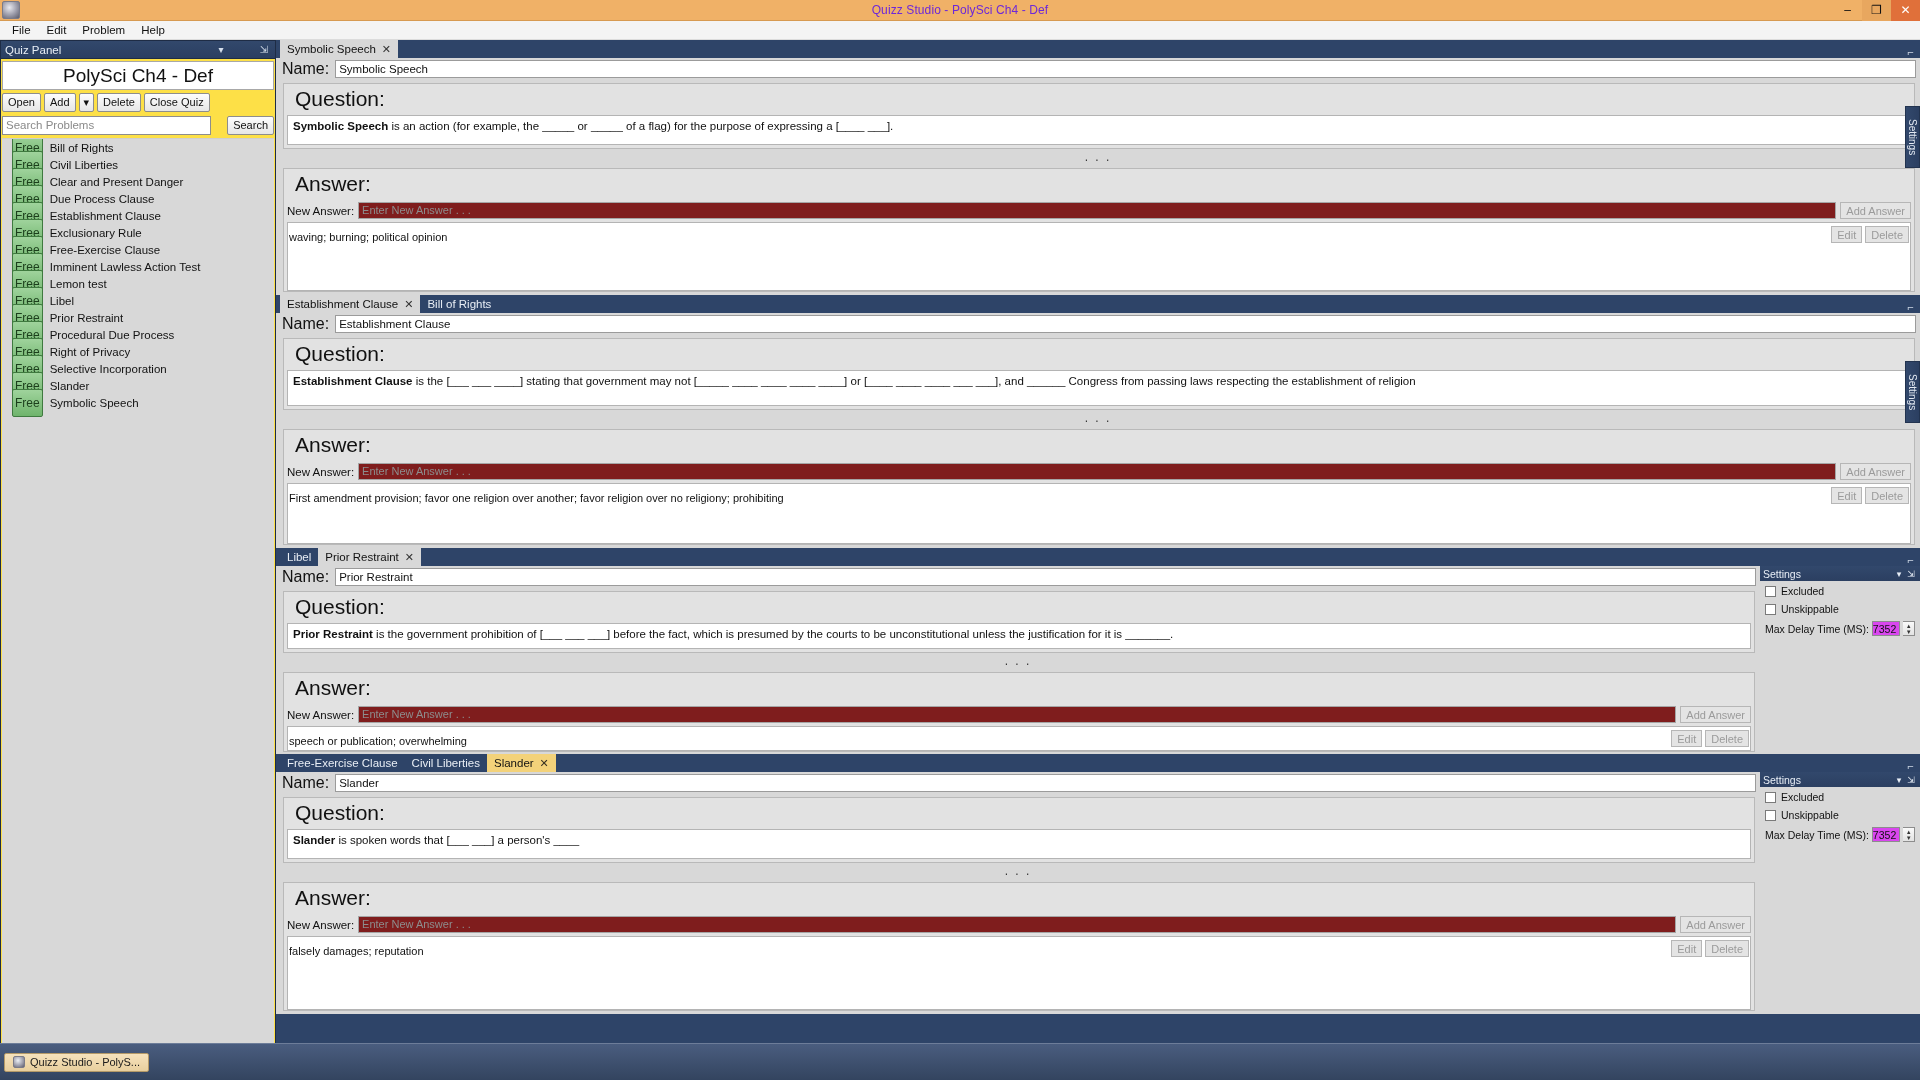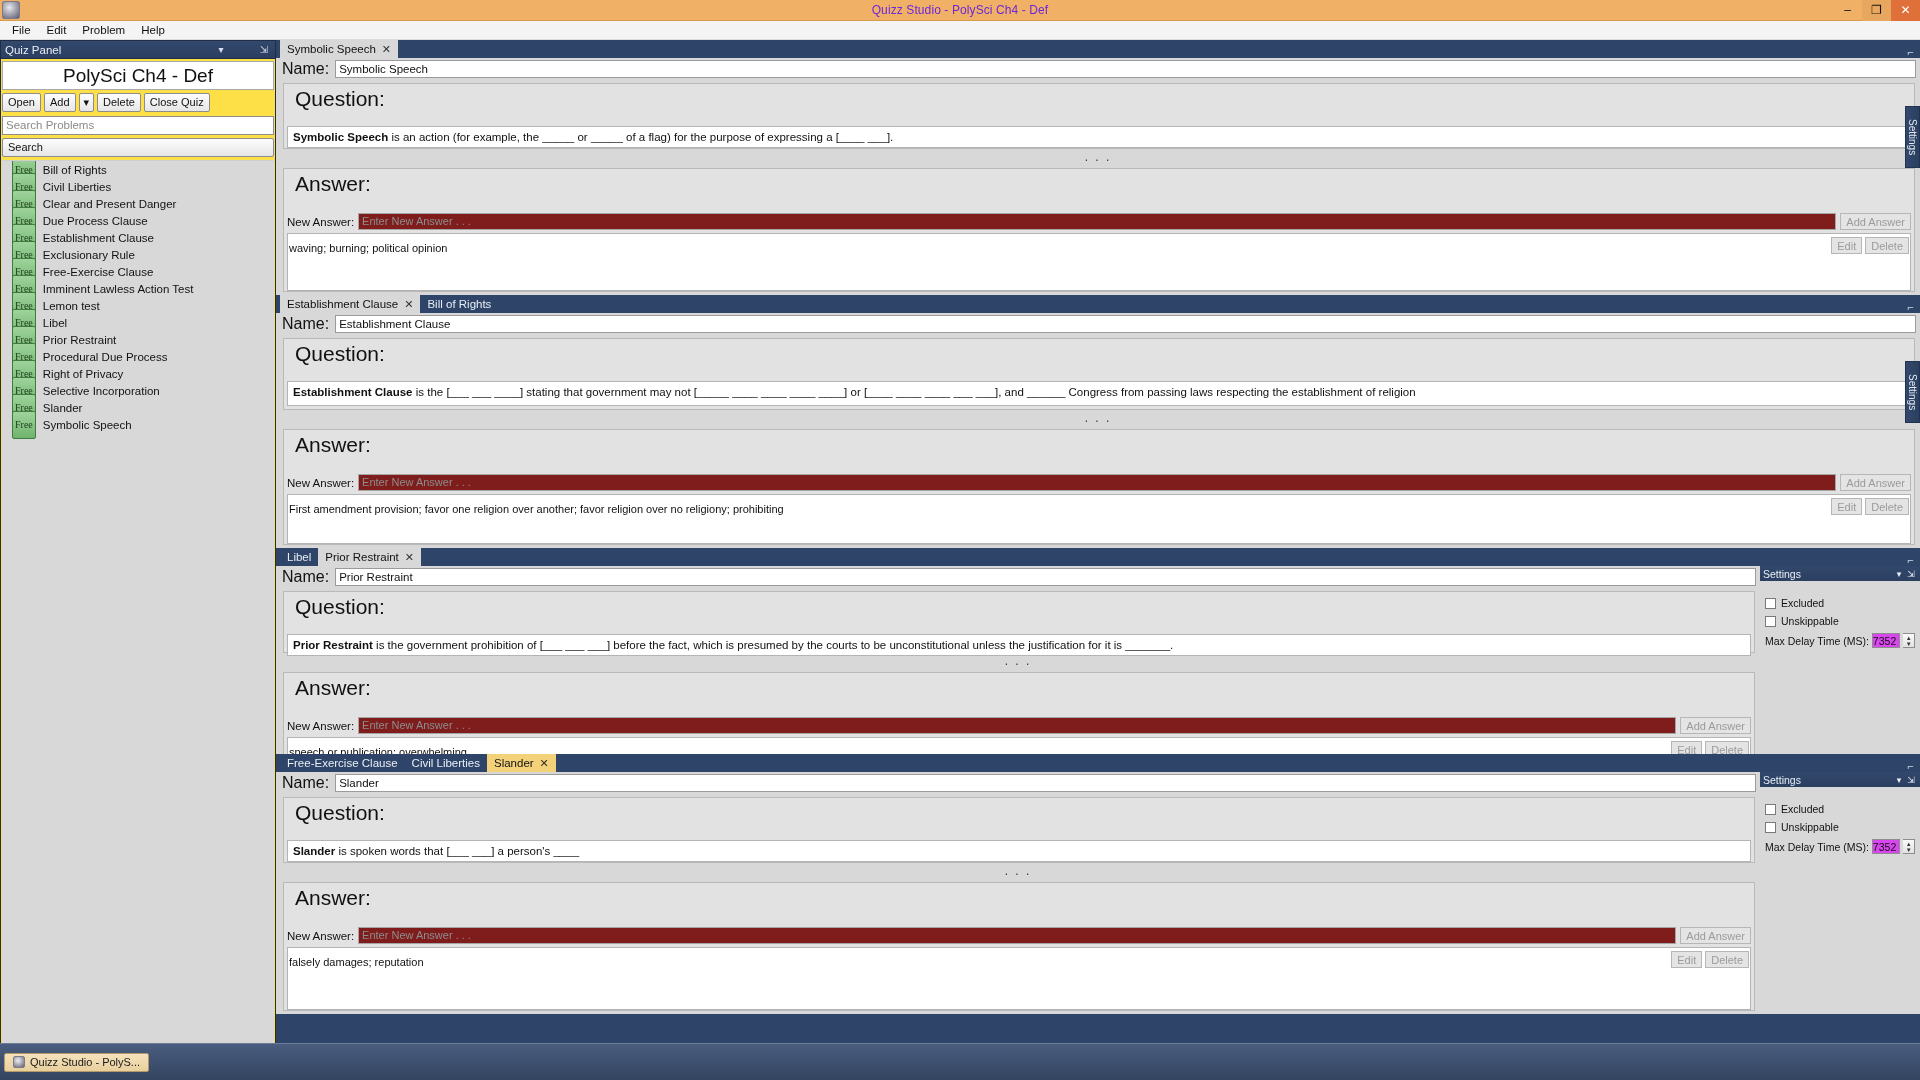--- a/index.html
+++ b/index.html
@@ -73,37 +73,36 @@
     font-size: 19px; color: #111; margin: 2px 1px 3px 1px;
   }
   .btn-row { display: flex; gap: 3px; margin: 0 1px 4px 1px; }
   .btn {
     background: linear-gradient(#fdfdfd,#e6e6e6);
     border: 1px solid #8d8d8d; border-radius: 2px;
     font-size: 11px; color: #111; padding: 1px 5px; height: 19px;
     display: flex; align-items: center; line-height: 1;
   }
   .btn.split { padding: 1px 4px; }
-  .search-row { display: flex; gap: 3px; margin: 0 1px 3px 1px; flex-direction: column; }
+  .search-row { display: flex; gap: 16px; margin: 0 1px 3px 1px; }
   .search-input {
     flex: 1; height: 19px; background: #fff; border: 1px solid #8d8d8d;
     font-size: 11.5px; color: #8a8a8a; padding: 0 3px; line-height: 17px;
   }
   .prob-list {
     flex: 1; background: #d8d8d8; overflow: hidden; margin: 0 1px;
     border-top: 1px solid #cfcfcf;
   }
   .prob-item { display: flex; align-items: center; height: 17px; padding-left: 10px; }
   .badge-free {
     background: linear-gradient(#9fd39c,#6fb46c);
     border: 1px solid #3f7a3f; border-radius: 2px;
-    font-size: 10px; color: #1c3f1c; padding: 0 2px; height: 28px;
+    font-size: 12px; color: #1c3f1c; padding: 0 2px; height: 28px;
     display: flex; align-items: center; margin-right: 7px; min-width: 22px;
     justify-content: center;
-    font-family: Liberation Serif, serif;
   }
   .prob-label { font-size: 11.5px; color: #121212; }
 
   
   .mdi { flex: 1; position: relative; }
 
   .mdi-win {
     position: absolute; left: 0; right: 0;
     background: #2e4468;
     display: flex; flex-direction: column;
@@ -129,21 +128,21 @@
   .name-row { display: flex; align-items: center; gap: 6px; padding: 2px 4px 3px 6px; background: #d8d8d8;}
   .name-lbl { font-size: 16px; color: #111; }
   .name-input {
     flex: 1; height: 18px; background: #fff; border: 1px solid #9b9b9b;
     font-size: 11.5px; color: #111; padding: 0 3px; line-height: 16px;
   }
   .section-card {
     background: #e2e2e2; border: 1px solid #b9b9b9; margin: 2px 5px 0 7px;
     display: flex; flex-direction: column;
   }
-  .section-h { font-size: 21px; color: #111; padding: 3px 0 15px 11px; }
+  .section-h { font-size: 21px; color: #111; padding: 3px 0 4px 11px; }
   .qbox {
     background: #fff; border: 1px solid #b4b4b4; margin: 0 3px 3px 3px;
     font-size: 11.5px; color: #111; padding: 4px 5px; flex: 1;
   }
   .qbox b { font-weight: bold; }
   .dots { text-align: center; font-size: 12px; color: #333; letter-spacing: 2px; padding: 1px 0 2px; }
   .ans-row { display: flex; align-items: center; gap: 4px; padding: 2px 3px; }
   .ans-lbl { font-size: 11.5px; color: #111; white-space: nowrap; }
   .ans-input {
     flex: 1; height: 17px; background: #7f1d1d; border: 1px solid #a5a5a5;
@@ -164,21 +163,21 @@
   .ans-item-btns { margin-left: auto; display: flex; gap: 3px; }
 
   
   .settings-pane { width: 160px; display: flex; flex-direction: column; background: #d8d8d8; }
   .settings-head {
     height: 15px; background: linear-gradient(#32486c,#2b3f61); color: #e8eef6;
     font-size: 10.5px; display: flex; align-items: center; padding: 0 3px;
   }
   .settings-head .sh-title { flex: 1; }
   .settings-head .sh-btn { width: 12px; text-align: center; font-size: 9px; }
-  .settings-body { flex: 1; background: #d8d8d8; padding: 16px 5px; }
+  .settings-body { flex: 1; background: #d8d8d8; padding: 4px 5px; }
   .chk-row { display: flex; align-items: center; gap: 5px; margin-bottom: 6px; }
   .chk {
     width: 11px; height: 11px; background: #fff; border: 1px solid #7a7a7a;
   }
   .chk-lbl { font-size: 10.5px; color: #111; }
   .spin-row { display: flex; align-items: center; gap: 3px; }
   .spin-lbl { font-size: 10.5px; color: #111; white-space: nowrap; }
   .spin {
     flex: 1; height: 15px; background: #d946ef; border: 1px solid #8d8d8d;
     display: flex; align-items: center; justify-content: flex-end;

